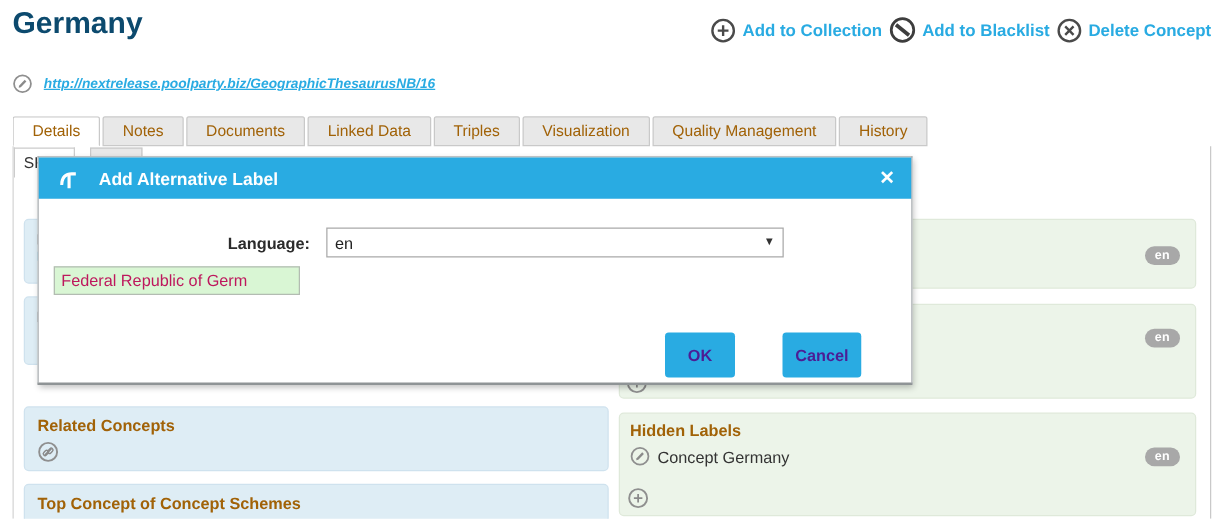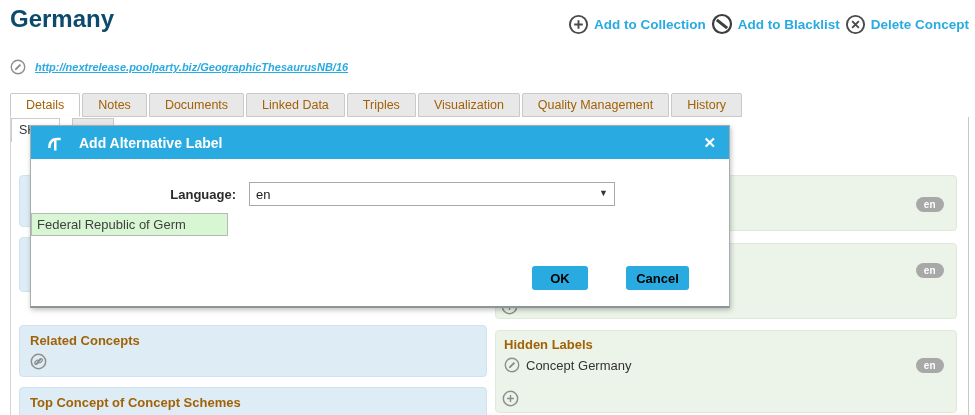--- a/index.html
+++ b/index.html
@@ -42,32 +42,32 @@
   .row-item { display:flex; align-items:center; gap:6px; font-size:13px; margin-top:5px; color:#333; }
   .icon-btn { display:inline-flex; cursor:pointer; }
   .abs { position:absolute; }
 
   
   .modal { position:absolute; left:30px; top:125px; width:700px; height:183px; background:#fff;
            border:1px solid #a8adb0; border-bottom:2px solid #8f9496; box-shadow:1px 2px 5px rgba(0,0,0,.25); }
   .modal-header { height:33px; background:#29abe2; display:flex; align-items:center; padding:0 13px; }
   .modal-title { color:#fff; font-weight:bold; font-size:14px; margin-left:15px; }
   .modal-close { margin-left:auto; color:#fff; font-size:15px; font-weight:bold; cursor:pointer; line-height:1; }
-  .modal-body { padding-top:23px; }
+  .modal-body { padding-top:23px;margin-left:12px; }
   .form-row { display:flex; align-items:center; margin-bottom:7px; }
   .form-label { width:205px; text-align:right; font-weight:bold; font-size:13px; color:#2b2b2b; margin-right:13px; }
   .select-wrap { position:relative; width:366px; }
   .select-wrap select { width:100%; height:24px; border:1px solid #a9a9a9; background:#fff; font-size:13px;
                         padding:0 6px; appearance:none; -webkit-appearance:none; border-radius:0;
                         font-family:"Liberation Sans", sans-serif; color:#222; }
   .select-arrow { position:absolute; right:7px; top:6px; font-size:9px; color:#333; pointer-events:none; }
   .alt-input { width:197px; height:23px; background:#d9f6d4; border:1px solid #b3bcb2; font-size:13px;
-               padding:0 5px; color:#404040; font-family:"Liberation Sans", sans-serif; }
+               padding:0 5px; color:#be185d; font-family:"Liberation Sans", sans-serif; }
   .modal-buttons { display:flex; justify-content:flex-end; gap:38px; padding-right:40px; margin-top:30px; }
-  .btn { height:24px; background:#29abe2; color:#000000; font-weight:bold; font-size:13px; border:none;
+  .btn { height:36px; background:#29abe2; color:#4c1d95; font-weight:bold; font-size:13px; border:none;
          border-radius:3px; cursor:pointer; font-family:"Liberation Sans", sans-serif; }
   .btn-ok { width:56px; } .btn-cancel { width:63px; }
 </style>
 </head>
 <body>
 
 <div class="page-title">Germany</div>
 
 <div class="actions">
   <span class="icon-btn">

